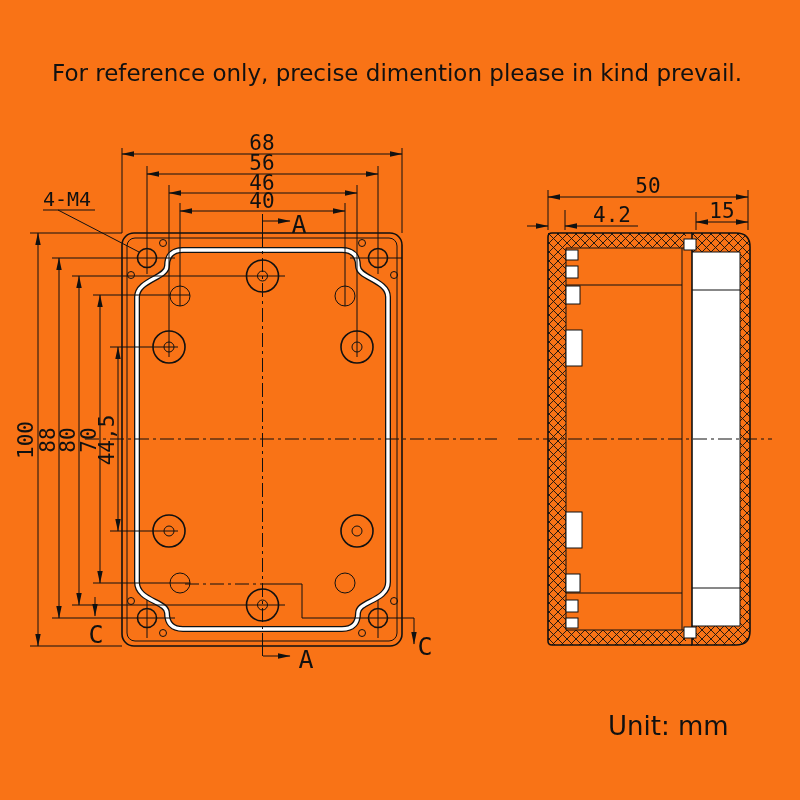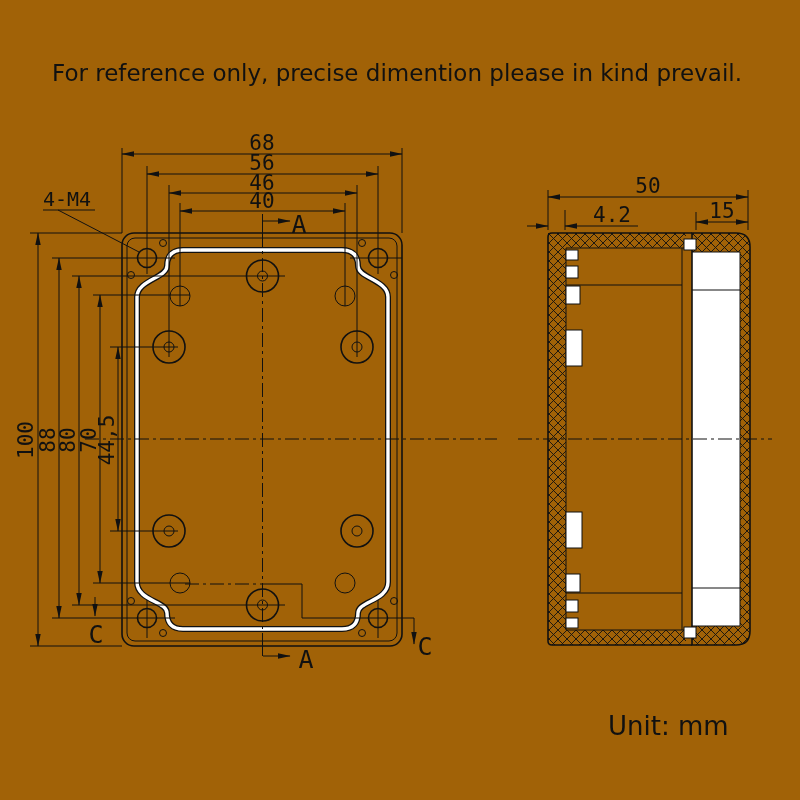--- a/index.html
+++ b/index.html
@@ -1,16 +1,16 @@
 <!DOCTYPE html>
 <html><head>
 <meta charset="utf-8">
 <style>
   html,body{margin:0;padding:0;background:#ffffff;}
-  .page{width:800px;height:800px;position:relative;background:#a16207;overflow:hidden;}
+  .page{width:800px;height:800px;position:relative;background:#f97316;overflow:hidden;}
   svg{display:block;}
   svg text{fill:#111;}
   .t-title{font-family:"DejaVu Sans","Liberation Sans",sans-serif;font-size:23px;}
   .t-unit{font-family:"DejaVu Sans","Liberation Sans",sans-serif;font-size:26px;}
   .t-dim{font-family:"DejaVu Sans Mono","Liberation Mono",monospace;font-size:21px;}
   .t-sec{font-family:"DejaVu Sans Mono","Liberation Mono",monospace;font-size:25px;}
   .t-lbl{font-family:"DejaVu Sans Mono","Liberation Mono",monospace;font-size:20px;}
   .med{stroke:#111;stroke-width:1.6;fill:none;}
   .thin{stroke:#111;stroke-width:1;fill:none;}
   .cl{stroke:#111;stroke-width:1;fill:none;stroke-dasharray:14 4 3 4;}

